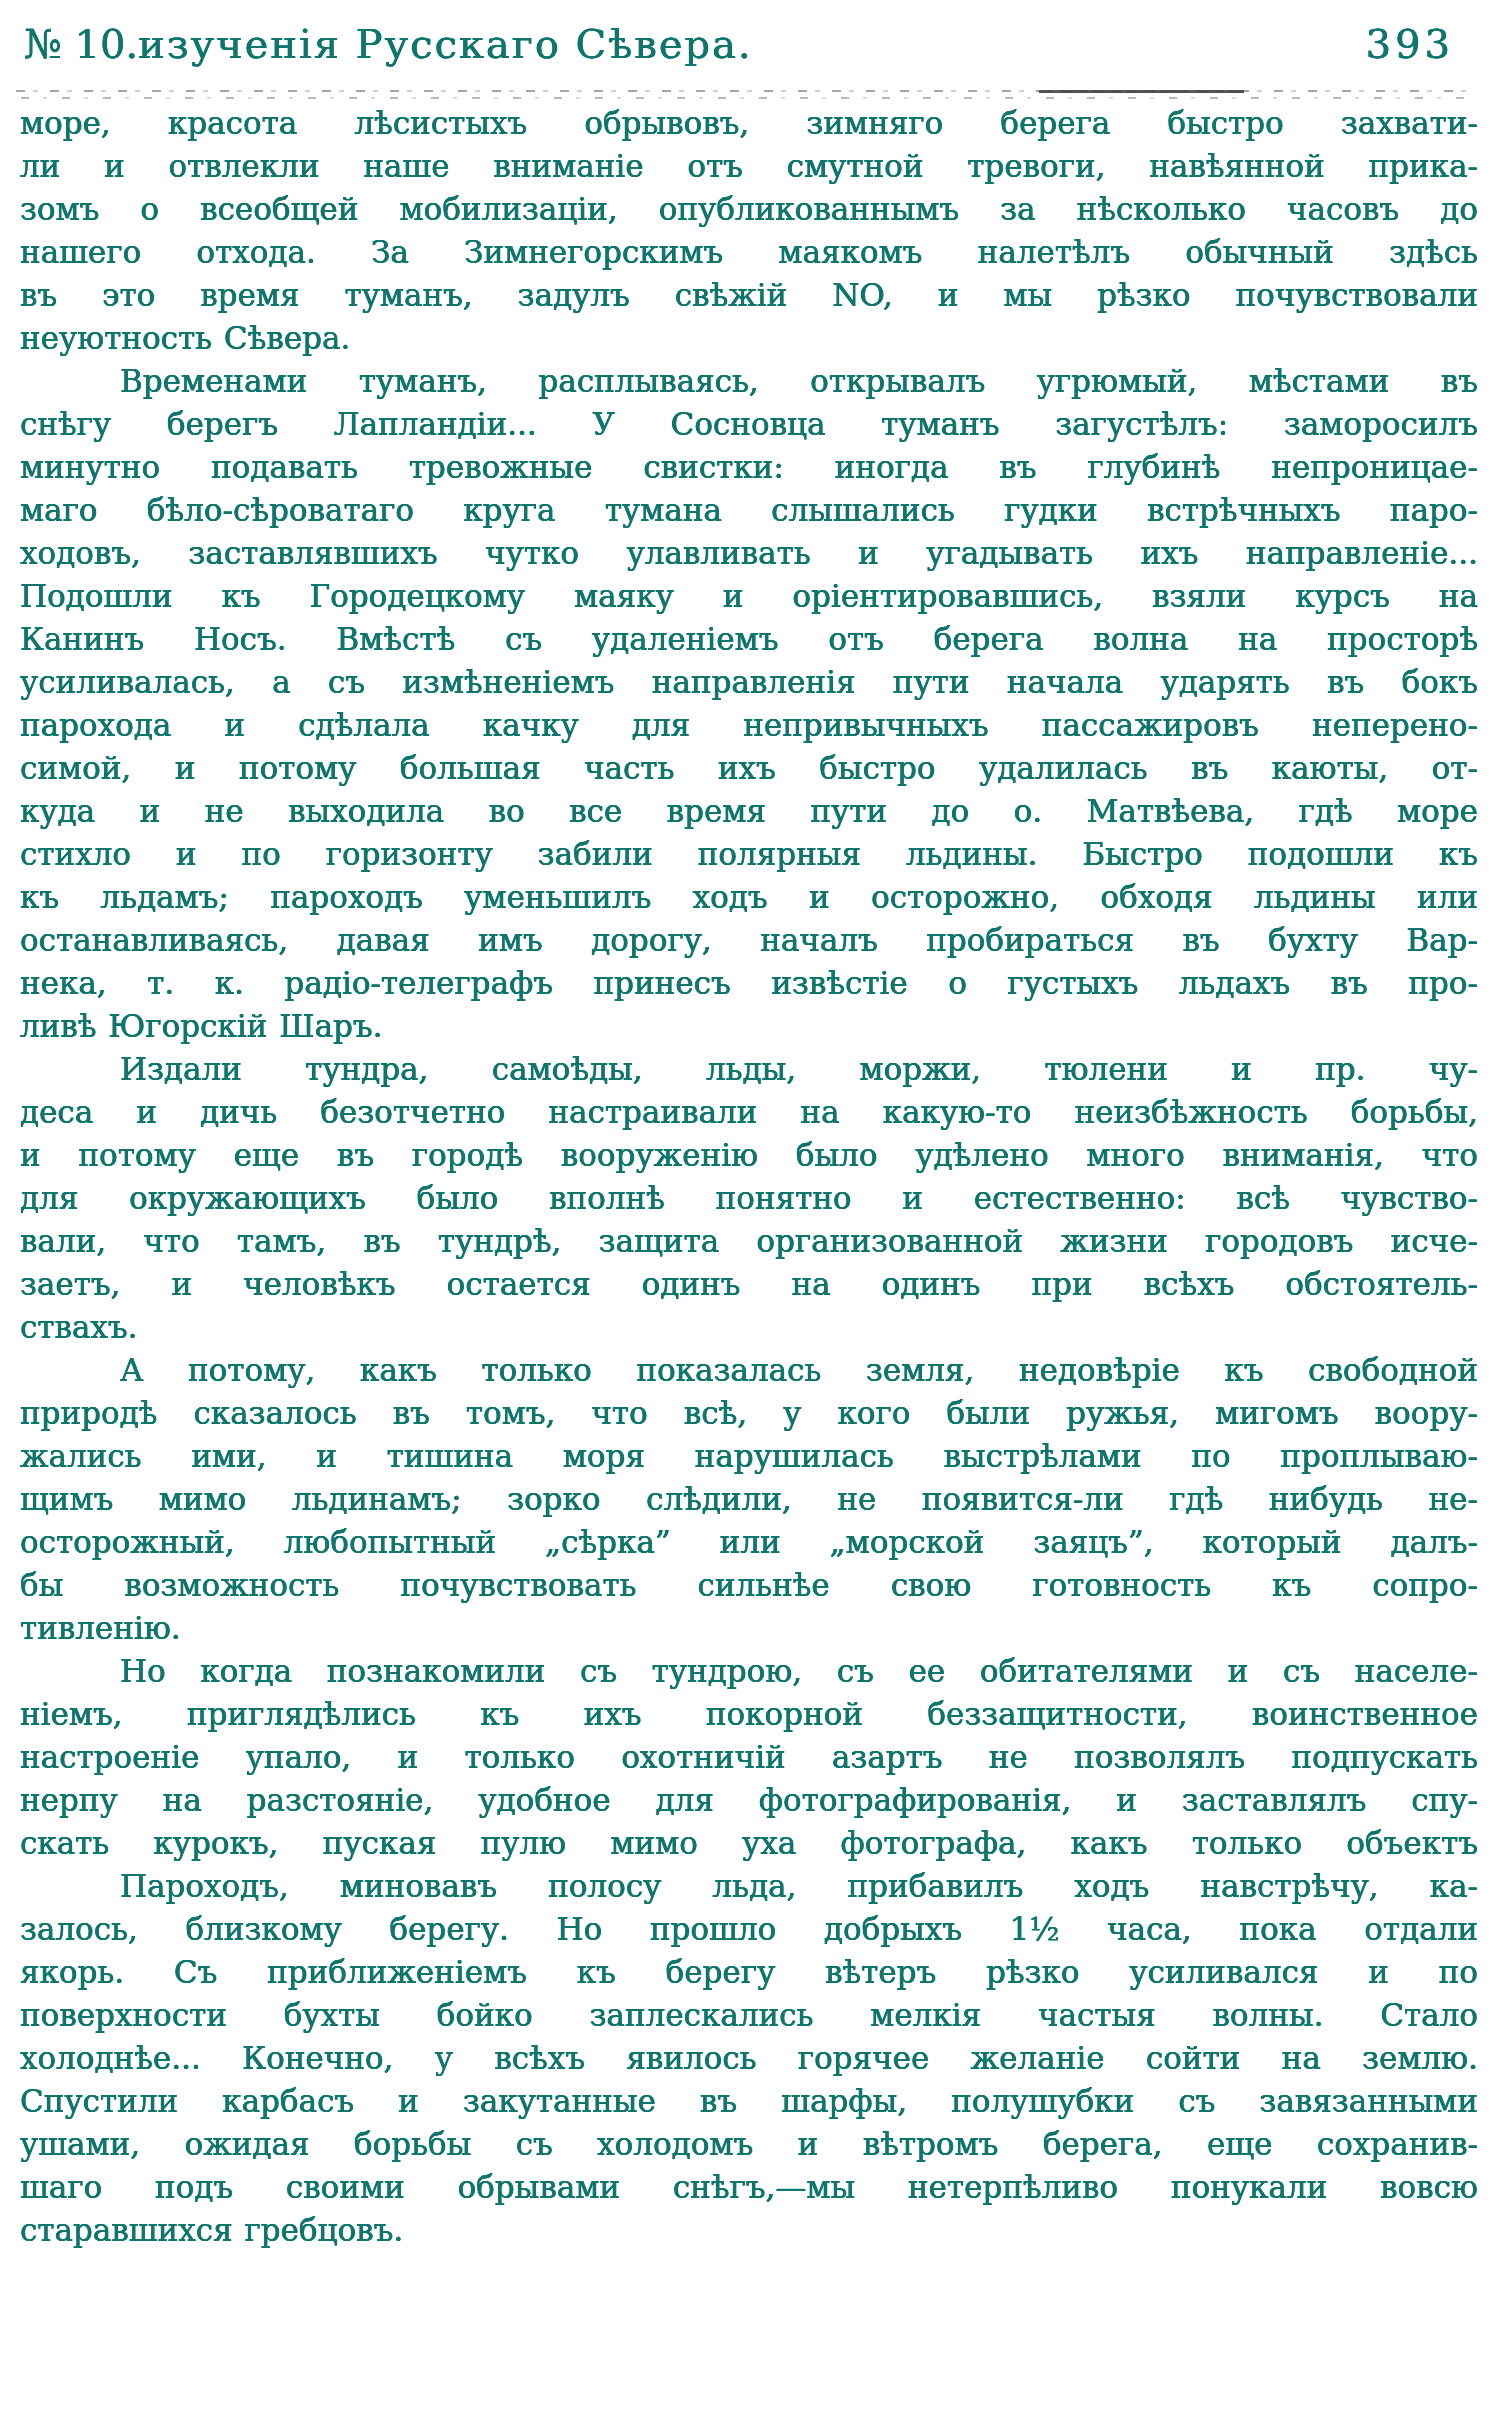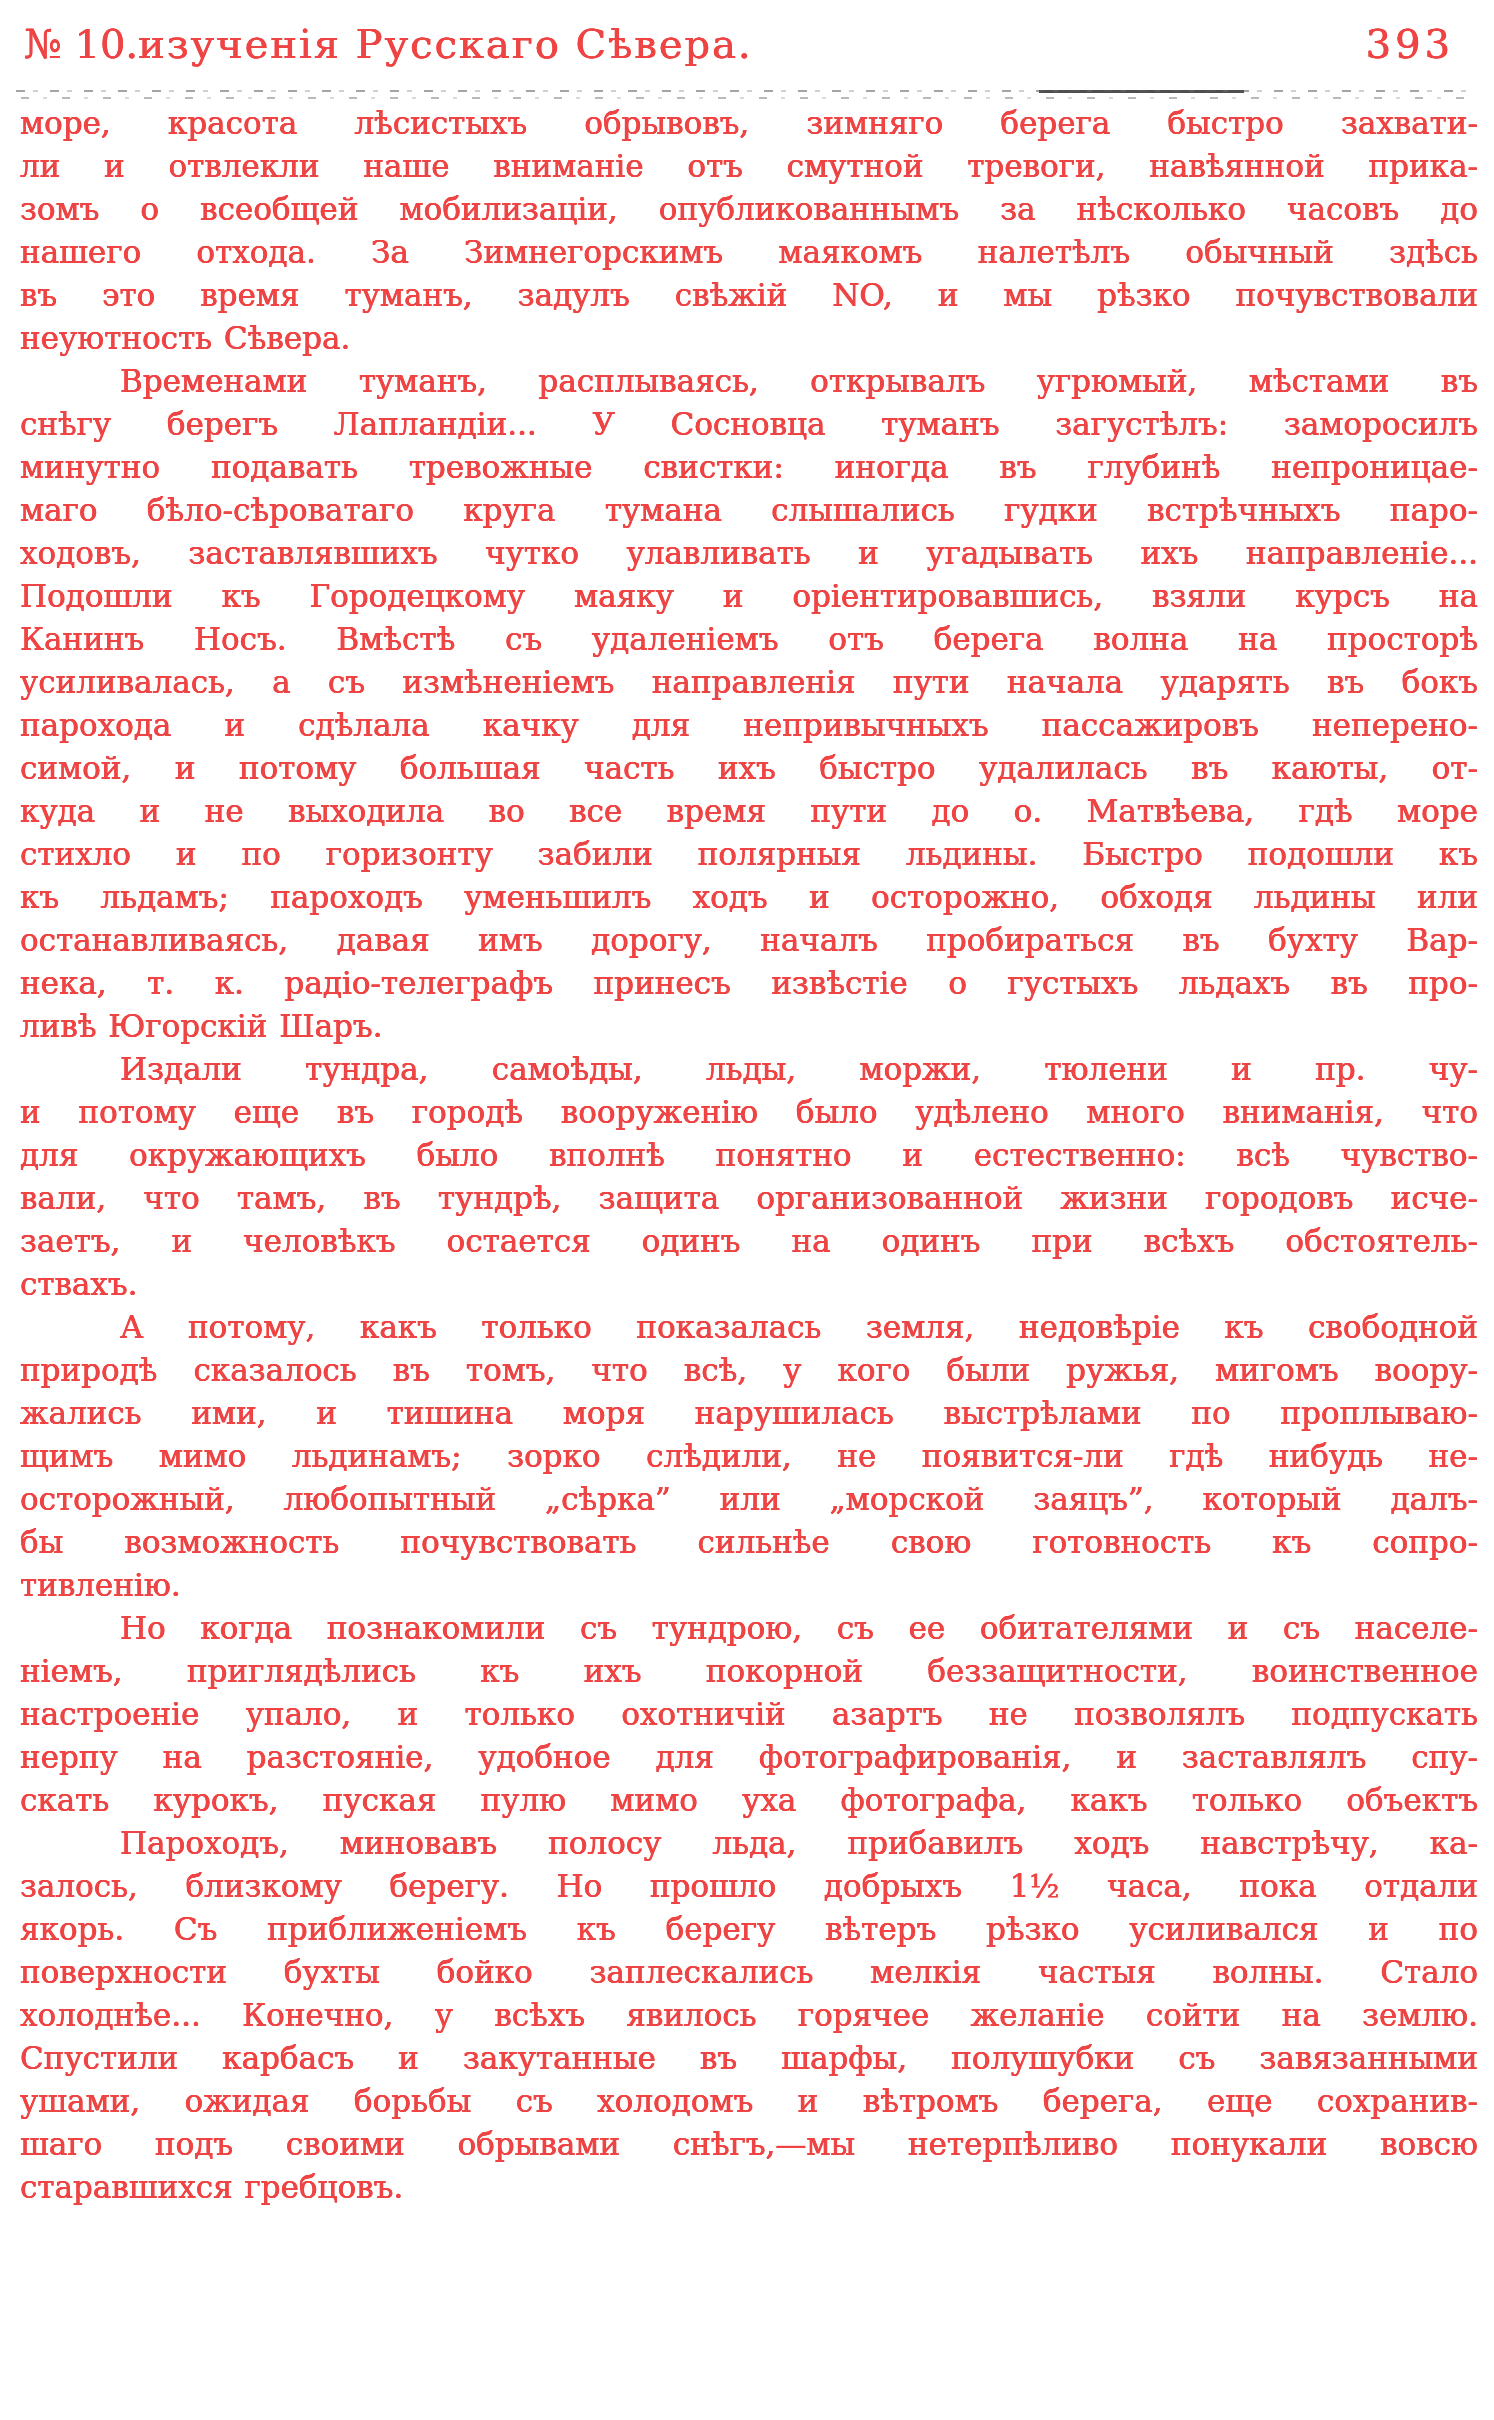--- a/index.html
+++ b/index.html
@@ -2,21 +2,21 @@
 <html><head>
 <meta charset="utf-8">
 <style>
   html, body { margin: 0; padding: 0; background: #e8e8e4; }
   .page {
     position: relative;
     width: 1494px;
     height: 2420px;
     margin: 0 auto;
     background: #ffffff;
-    color: #ef4444;
+    color: #0f766e;
     font-family: "DejaVu Serif", "Liberation Serif", serif;
     overflow: hidden;
     text-shadow: 0.35px 0 0 currentColor, -0.35px 0 0 currentColor;
   }
   .running-header {
     display: flex;
     align-items: baseline;
     padding: 20px 40px 0 24px;
     font-size: 40px;
     line-height: 48px;
@@ -82,20 +82,21 @@
       <div class="line">усиливалась, а съ измѣненіемъ направленія пути начала ударять въ бокъ</div>
       <div class="line">парохода и сдѣлала качку для непривычныхъ пассажировъ неперено-</div>
       <div class="line">симой, и потому большая часть ихъ быстро удалилась въ каюты, от-</div>
       <div class="line">куда и не выходила во все время пути до о. Матвѣева, гдѣ море</div>
       <div class="line">стихло и по горизонту забили полярныя льдины. Быстро подошли къ</div>
       <div class="line">къ льдамъ; пароходъ уменьшилъ ходъ и осторожно, обходя льдины или</div>
       <div class="line">останавливаясь, давая имъ дорогу, началъ пробираться въ бухту Вар-</div>
       <div class="line">нека, т. к. радіо-телеграфъ принесъ извѣстіе о густыхъ льдахъ въ про-</div>
       <div class="line para-end">ливѣ Югорскій Шаръ.</div>
       <div class="line indent">Издали тундра, самоѣды, льды, моржи, тюлени и пр. чу-</div>
+      <div class="line">деса и дичь безотчетно настраивали на какую-то неизбѣжность борьбы,</div>
       <div class="line">и потому еще въ городѣ вооруженію было удѣлено много вниманія, что</div>
       <div class="line">для окружающихъ было вполнѣ понятно и естественно: всѣ чувство-</div>
       <div class="line">вали, что тамъ, въ тундрѣ, защита организованной жизни городовъ исче-</div>
       <div class="line">заетъ, и человѣкъ остается одинъ на одинъ при всѣхъ обстоятель-</div>
       <div class="line para-end">ствахъ.</div>
       <div class="line indent">А потому, какъ только показалась земля, недовѣріе къ свободной</div>
       <div class="line">природѣ сказалось въ томъ, что всѣ, у кого были ружья, мигомъ воору-</div>
       <div class="line">жались ими, и тишина моря нарушилась выстрѣлами по проплываю-</div>
       <div class="line">щимъ мимо льдинамъ; зорко слѣдили, не появится-ли гдѣ нибудь не-</div>
       <div class="line">осторожный, любопытный „сѣрка” или „морской заяцъ”, который далъ-</div>

